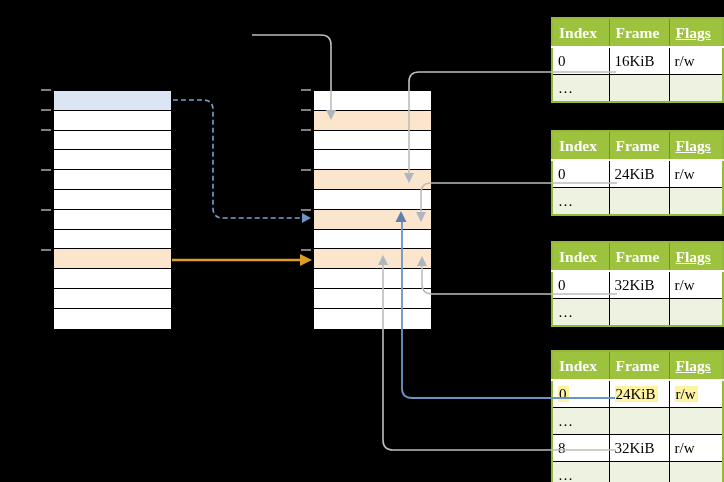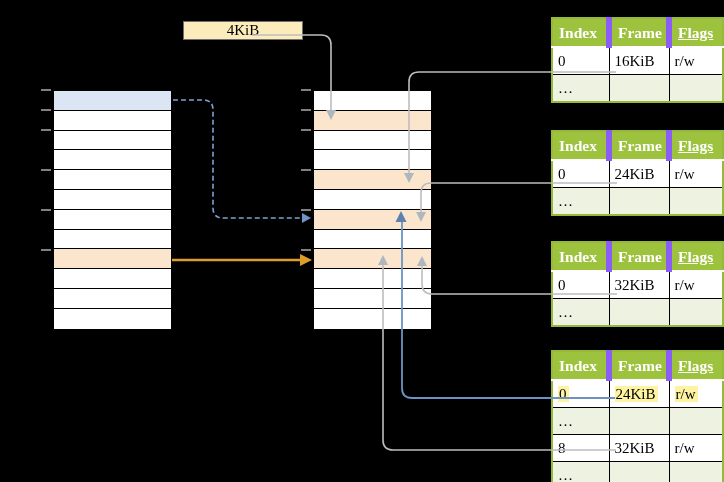--- a/index.html
+++ b/index.html
@@ -31,39 +31,38 @@
   
   table.pt {
     position:absolute; left:551px; width:171px;
     border-collapse:collapse; background:#fff; table-layout:fixed;
     font-family:"Liberation Serif","DejaVu Serif",serif;
   }
   table.pt { border:2px solid var(--green-border,#9dc23d); }
   table.pt th {
     background:var(--green-header,#9dc23d); color:var(--header-text,#fff);
     font-weight:bold; font-size:15.5px; text-align:left; padding:2px 0 2px 6px;
-    height:23px; border-right:6px solid #8b5cf6; border-bottom:2px solid #fff;
+    height:23px; border-right:1px solid #8b5cf6; border-bottom:2px solid #fff;
   }
   table.pt th:last-child { border-right:none;text-decoration:underline; }
   table.pt td {
     border:1px solid var(--table-border,#000); font-size:15px; color:var(--cell-text,#000);
     padding:1px 0 1px 5px; height:24px; vertical-align:middle; background:var(--row-white,#fff);
   }
   table.pt tr.ellipsis td { background:var(--green-row,#edf2e1); }
   table.pt .hl { background:var(--highlight-yellow,#fdf3a0); padding:0 2px 0 1px; }
   #pt0 { top:17px; }  #pt1 { top:130px; }  #pt2 { top:241px; }  #pt3 { top:350px; }
   
   svg.overlay { position:absolute; left:0; top:0; pointer-events:none; }
 </style>
 </head>
 <body>
 
 <div class="stage">
 
-  <div class="size-label">4KiB</div>
 
   <div class="memcol left" id="vmem">
       <div class="mrow blue"></div>
       <div class="mrow white"></div>
       <div class="mrow white"></div>
       <div class="mrow white"></div>
       <div class="mrow white"></div>
       <div class="mrow white"></div>
       <div class="mrow white"></div>
       <div class="mrow white"></div>

